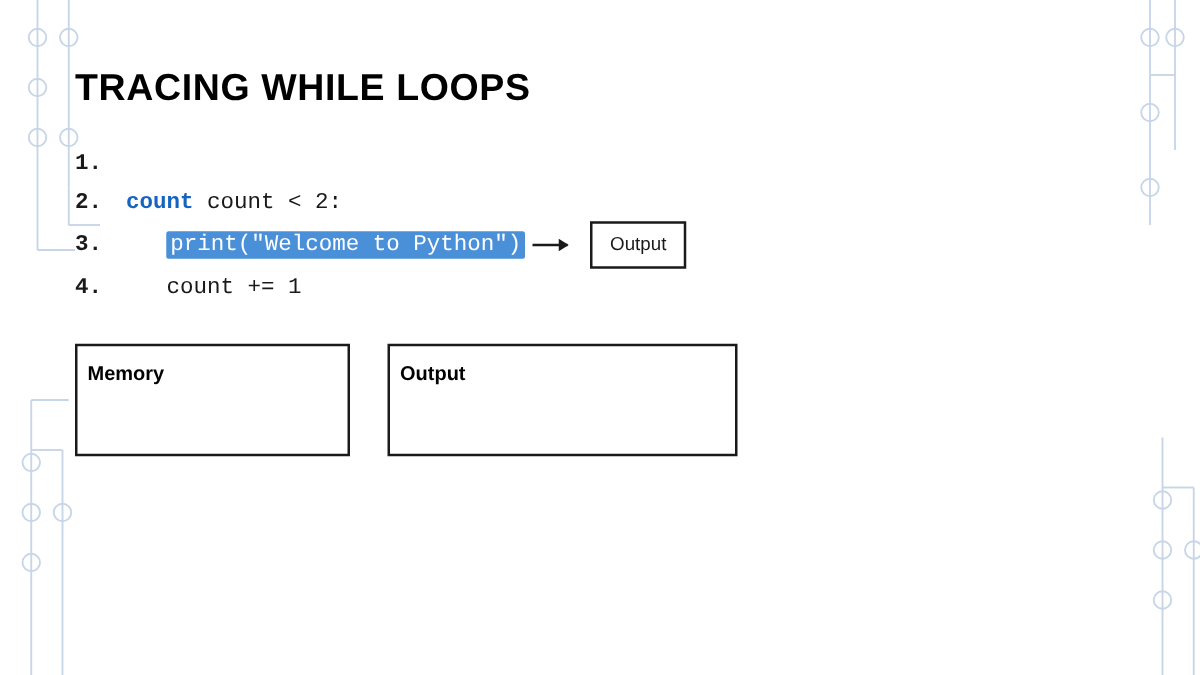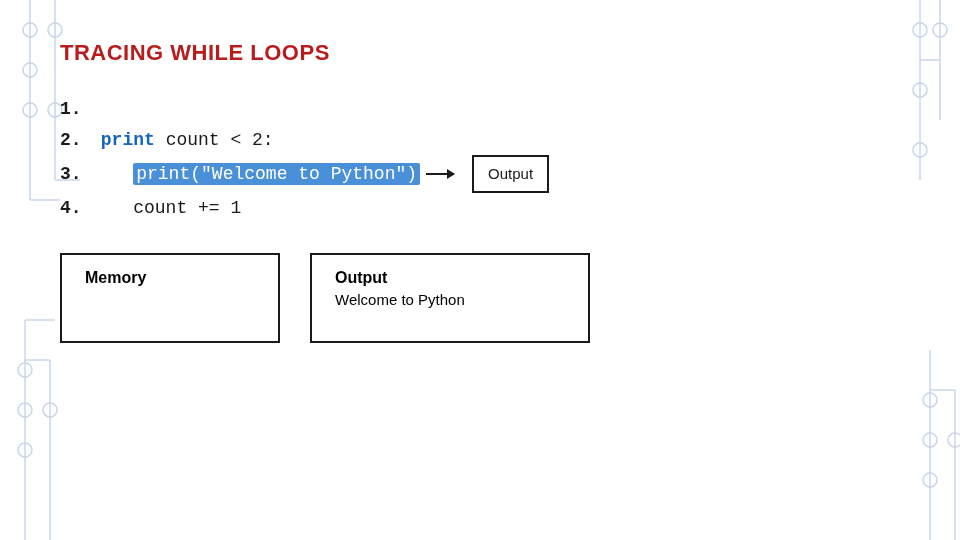--- a/index.html
+++ b/index.html
@@ -13,25 +13,26 @@
       position: relative;
     }
 
     .content {
       position: relative;
       z-index: 1;
       padding: 40px 60px 30px 60px;
     }
 
     .slide-title {
-      font-size: 22px;
+      font-size: 30px;
       font-weight: 700;
-      color: #b91c1c;
+      color: #000000;
       margin-bottom: 28px;
       letter-spacing: 0.5px;
+      margin-top: 14px;
     }
 
     .code-block {
       font-family: 'Courier New', Courier, monospace;
       font-size: 18px;
       line-height: 1.7;
       color: #1a1a1a;
       margin-bottom: 30px;
       position: relative;
     }
@@ -103,21 +104,21 @@
 
     
     .boxes-row {
       display: flex;
       gap: 30px;
       margin-top: 14px;
     }
 
     .info-box {
       border: 2px solid #1a1a1a;
-      padding: 14px 23px;
+      padding: 14px 8px;
       width: 220px;
       min-height: 90px;
       font-family: 'Segoe UI', Arial, sans-serif;
       font-size: 15px;
     }
 
     .info-box.output-box {
       width: 280px;
     }
 
@@ -191,21 +192,21 @@
   <h1 class="slide-title">TRACING WHILE LOOPS</h1>
 
   <div class="code-block">
 
     <div class="code-line">
       <span class="line-numbers">1.</span>
     </div>
 
     <div class="code-line">
       <span class="line-numbers">2.</span>
-      <span class="code-text">&nbsp;<span class="keyword-blue">print</span> count &lt; 2:</span>
+      <span class="code-text">&nbsp;<span class="keyword-blue">count</span> count &lt; 2:</span>
     </div>
 
     <div class="code-line arrow-row">
       <span class="line-numbers">3.</span>
       <span class="code-text">&nbsp;&nbsp;&nbsp;&nbsp;<span class="highlight-blue">print("Welcome to Python")</span></span>
       <span class="arrow-line"></span>
       <span class="output-label-inline">Output</span>
     </div>
 
     <div class="code-line">
@@ -213,16 +214,15 @@
       <span class="code-text">&nbsp;&nbsp;&nbsp;&nbsp;count += 1</span>
     </div>
   </div>
 
   <div class="boxes-row">
     <div class="info-box">
       <div class="info-box-title">Memory</div>
     </div>
     <div class="info-box output-box">
       <div class="info-box-title">Output</div>
-      <div class="info-box-content">Welcome to Python</div>
     </div>
   </div>
 </div>
 
 </body></html>

